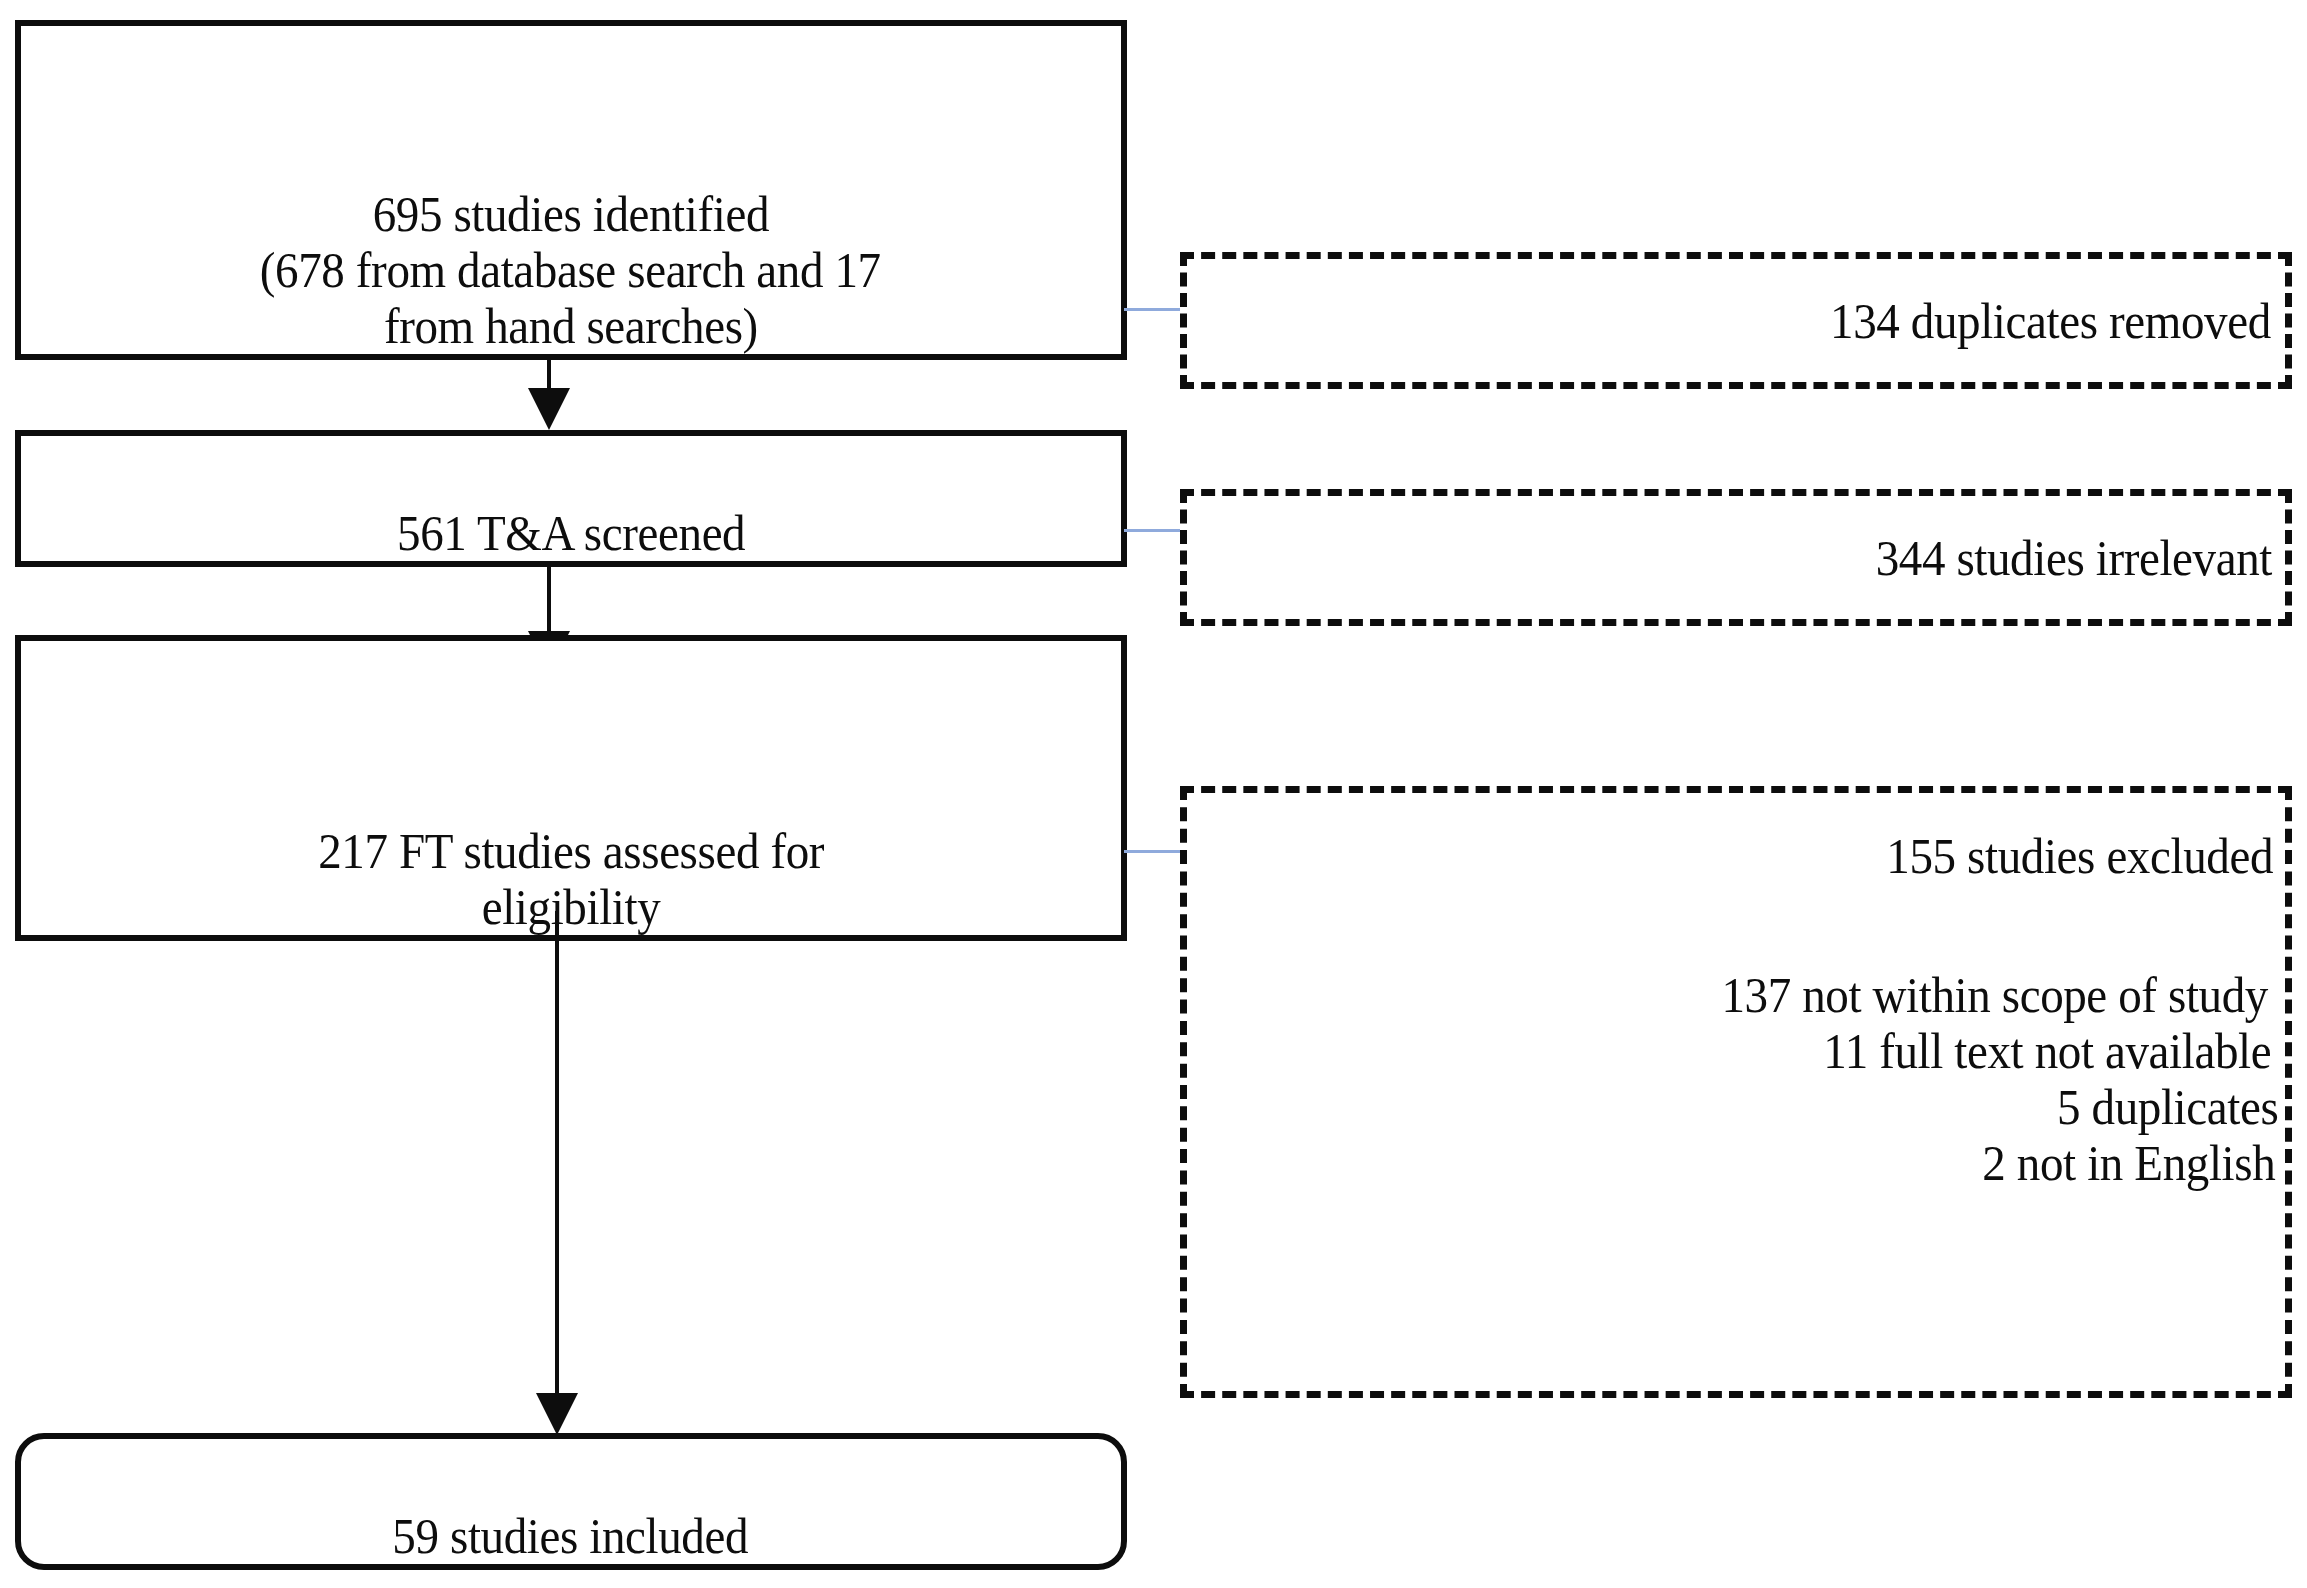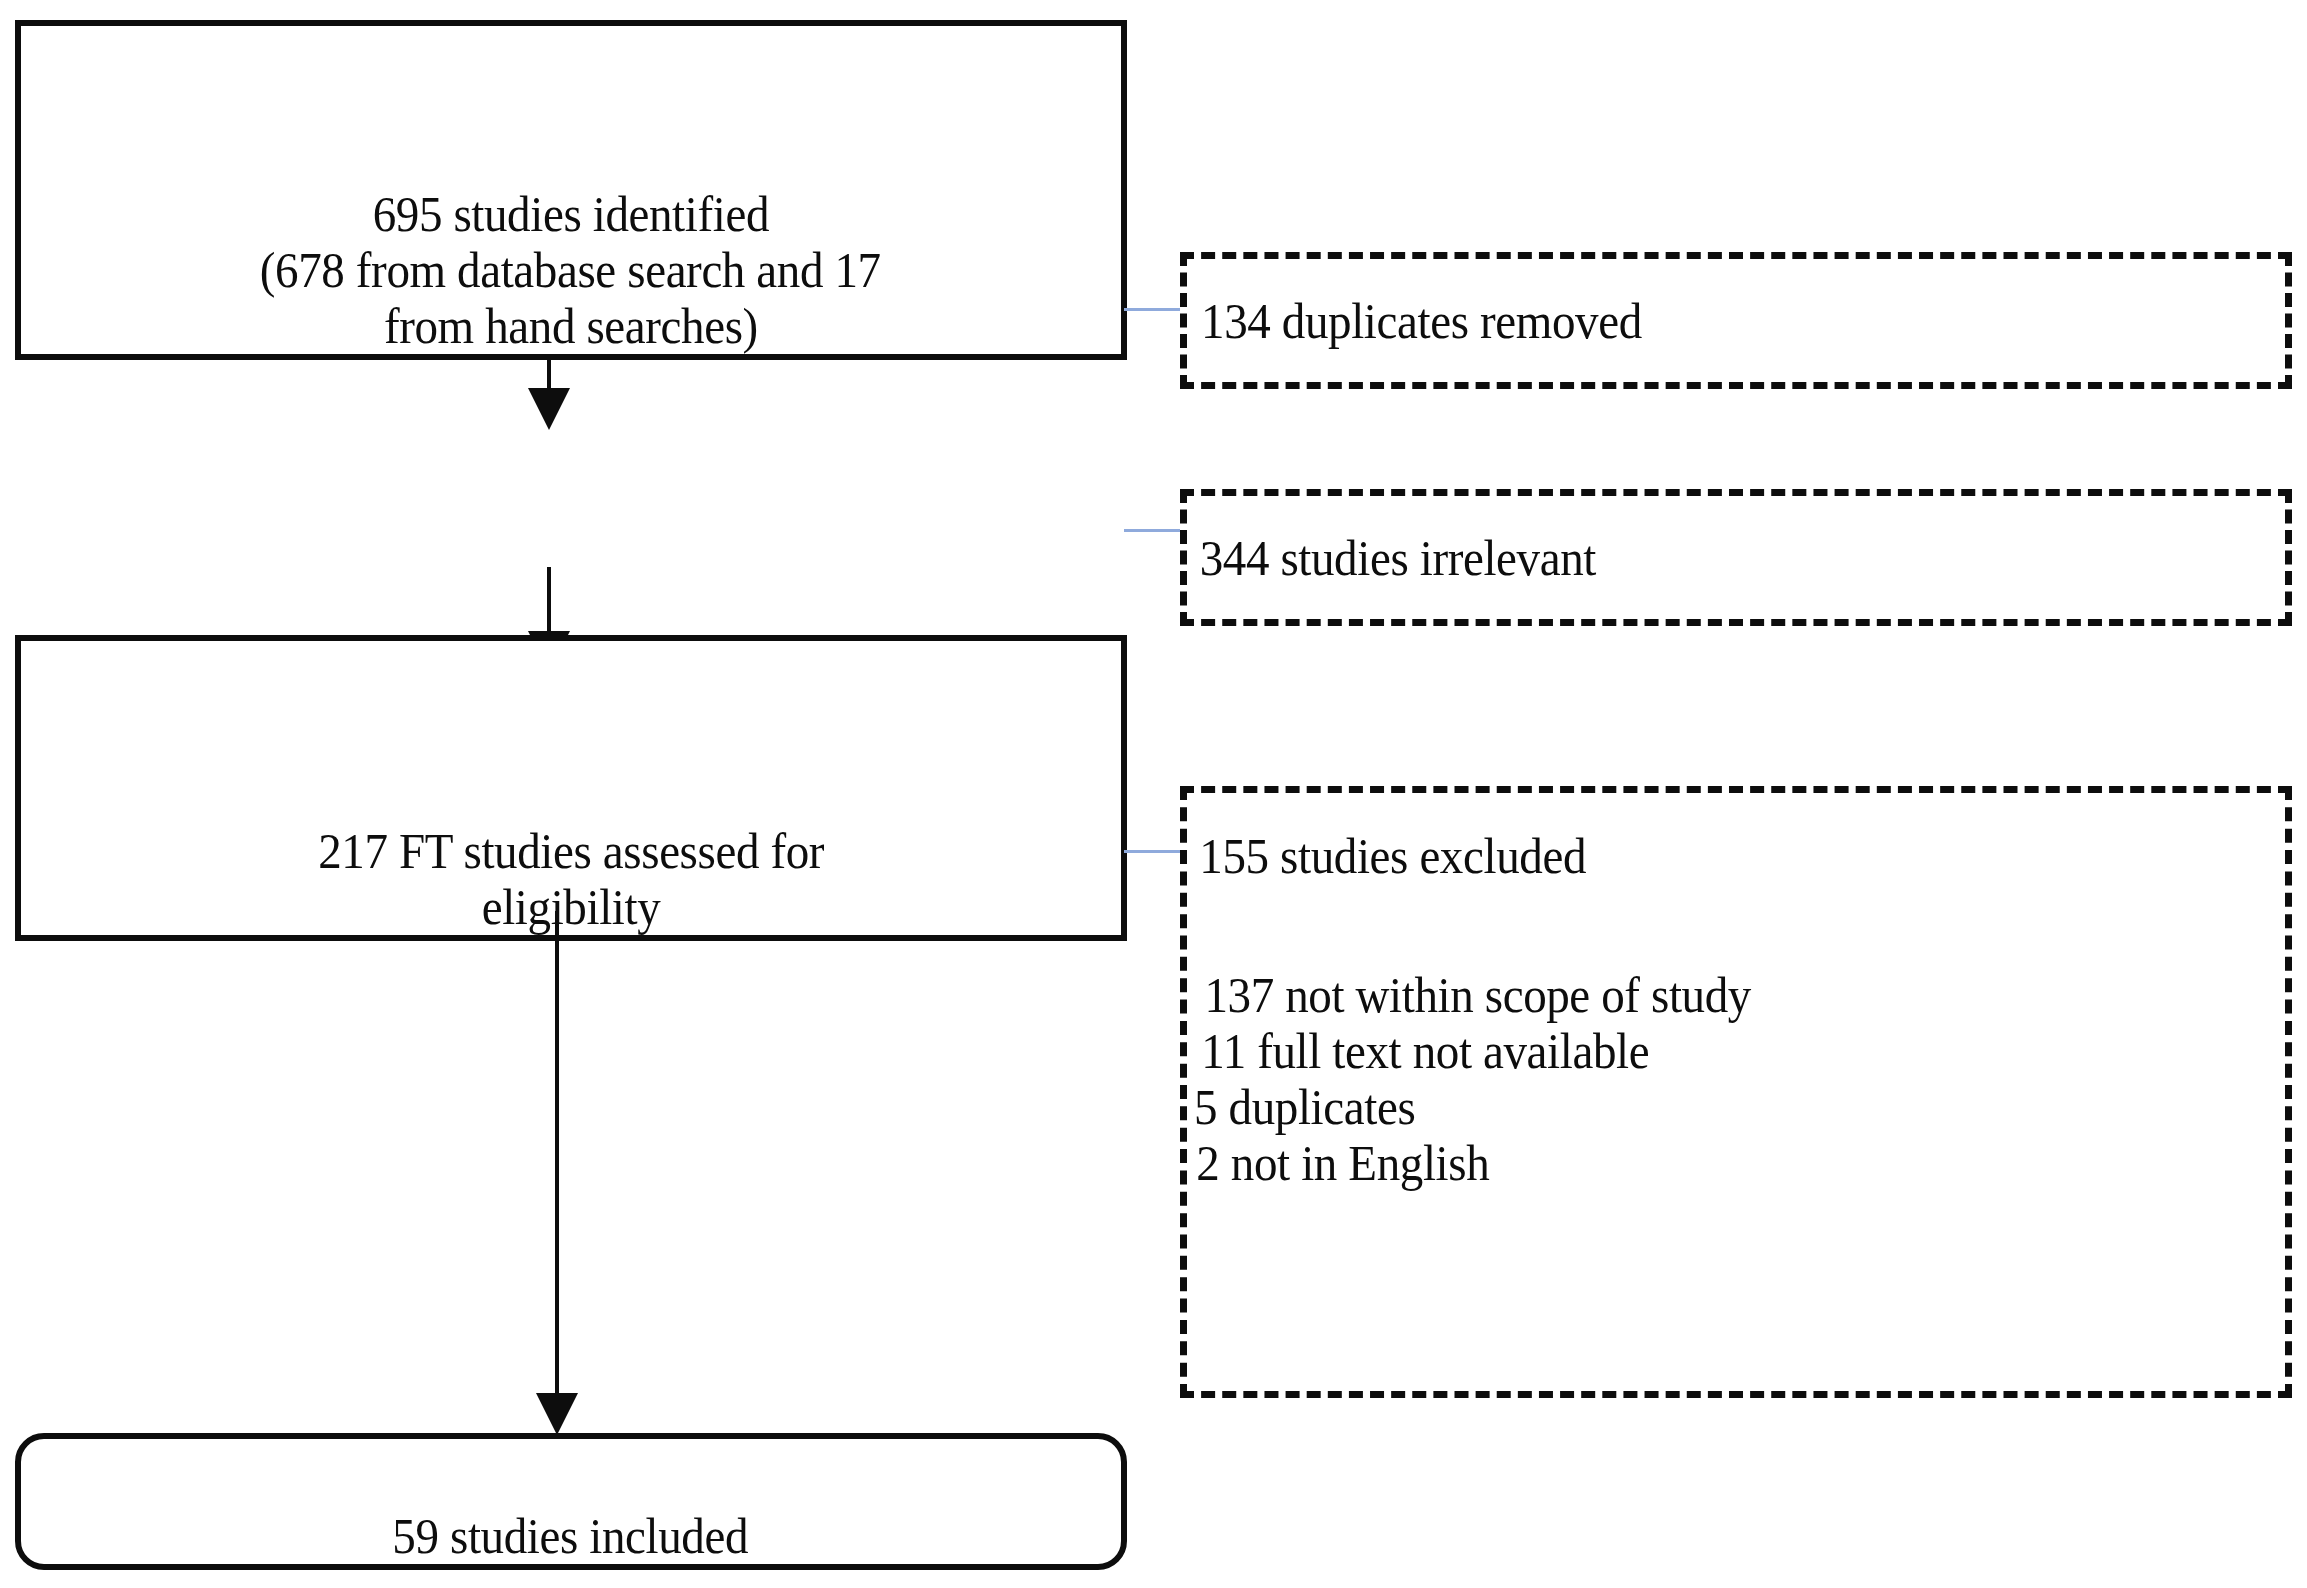--- a/index.html
+++ b/index.html
@@ -31,21 +31,21 @@
   }
 
   
   .dashed-box {
     position: absolute;
     box-sizing: border-box;
     background: #ffffff;
     border: 7.4px dashed #0d0d0d;
     display: flex;
     flex-direction: column;
-    align-items: flex-start;
+    align-items: flex-end;
     justify-content: center;
     text-align: center;
   }
 
   .box-line {
     display: block;
     color: #0d0d0d;
     font-size: 50px;
     line-height: 1.12;
     letter-spacing: -0.4px;
@@ -93,20 +93,23 @@
     <span class="box-line">695 studies identified</span>
     <span class="box-line">(678 from database search and 17</span>
     <span class="box-line">from hand searches)</span>
   </div>
 
   <div class="arrow" style="left:528px; top:360px; width:42px; height:70px;">
     <div class="arrow-shaft" style="height:33px;"></div>
     <div class="arrow-head"></div>
   </div>
 
+  <div class="flow-box" style="left:14.7px; top:430px; width:1112px; height:137px;">
+    <span class="box-line">561 T&amp;A screened</span>
+  </div>
 
   <div class="arrow" style="left:528px; top:567px; width:42px; height:106px;">
     <div class="arrow-shaft" style="height:67px;"></div>
     <div class="arrow-head"></div>
   </div>
 
   <div class="flow-box" style="left:14.7px; top:635px; width:1112px; height:306px;">
     <span class="box-line">217 FT studies assessed for</span>
     <span class="box-line">eligibility</span>
   </div>

